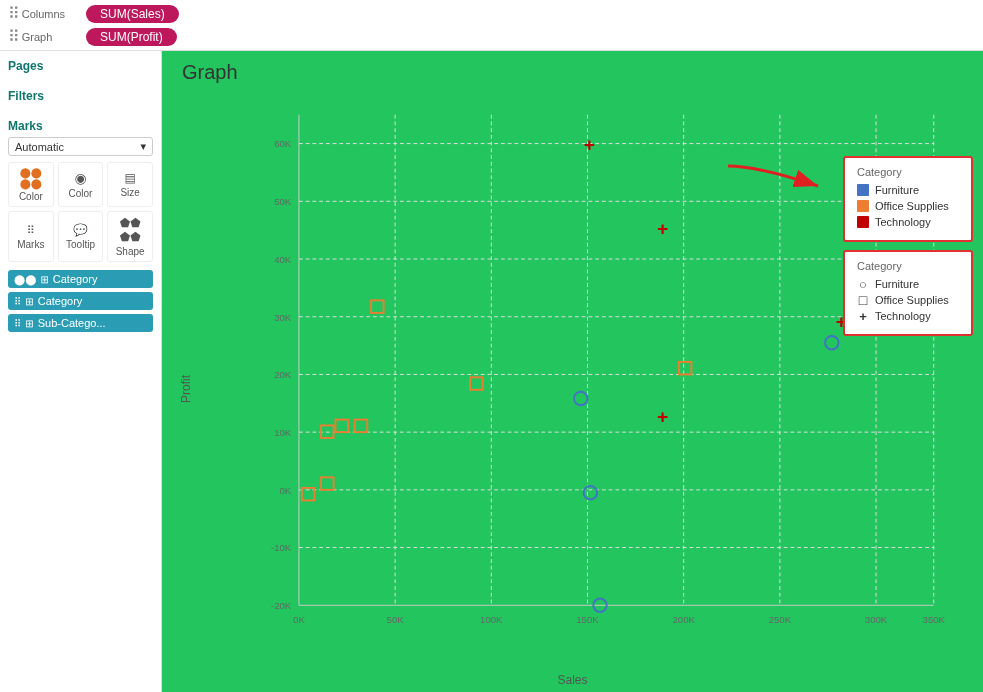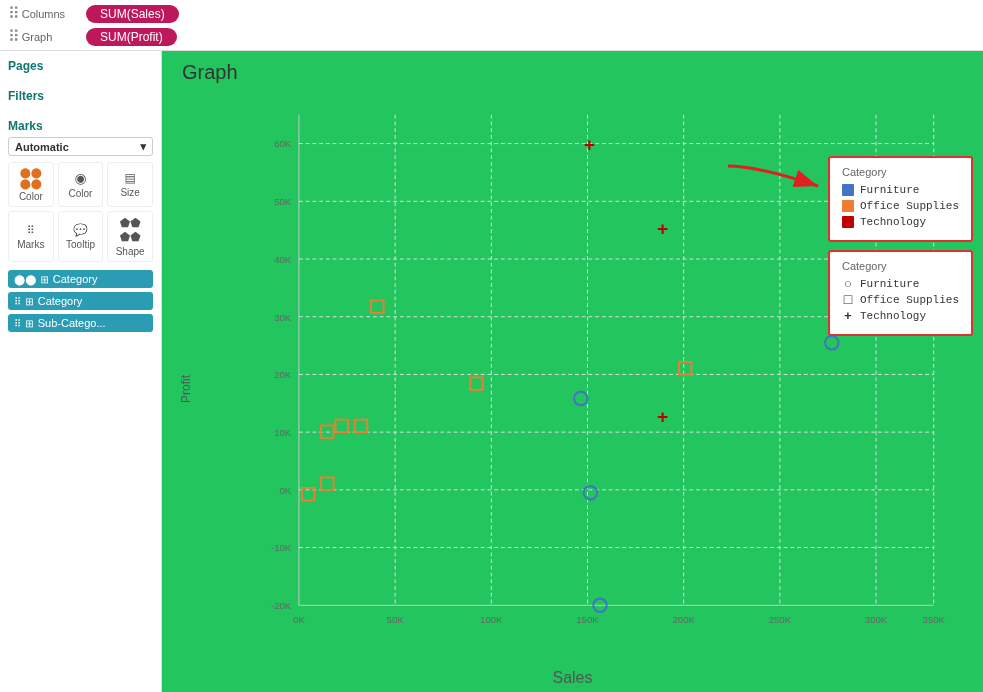--- a/index.html
+++ b/index.html
@@ -8,45 +8,45 @@
     .top-bar { background: #fff; border-bottom: 1px solid #ddd; padding: 4px 8px; display: flex; flex-direction: column; gap: 4px; }
     .pill-row { display: flex; align-items: center; gap: 8px; }
     .pill-label { color: #666; font-size: 11px; display: flex; align-items: center; gap: 4px; min-width: 70px; }
     .pill { background: #be185d; color: #fff; border-radius: 12px; padding: 2px 14px; font-size: 12px; }
 
     .main { display: flex; flex: 1; overflow: hidden; }
 
     .sidebar { width: 162px; background: #fff; border-right: 1px solid #ddd; padding: 8px; display: flex; flex-direction: column; gap: 12px; }
     .sidebar-section-title { font-size: 12px; color: #0f766e; font-weight: 600; margin-bottom: 4px; }
     .marks-section {}
-    .marks-dropdown { display: flex; align-items: center; border: 1px solid #ccc; border-radius: 3px; padding: 2px 6px; font-size: 11px; cursor: pointer; background: #fff; width: 100%; justify-content: space-between; font-weight: bold; }
+    .marks-dropdown { display: flex; align-items: center; border: 1px solid #ccc; border-radius: 3px; padding: 2px 6px; font-size: 11px; cursor: pointer; background: #fff; width: 100%; justify-content: space-between; }
     .marks-grid { display: grid; grid-template-columns: repeat(3, 1fr); gap: 4px; margin-top: 6px; }
     .mark-btn { display: flex; flex-direction: column; align-items: center; justify-content: center; padding: 4px 2px; border: 1px solid #eee; border-radius: 3px; cursor: pointer; font-size: 10px; color: #555; background: #fff; gap: 2px; }
     .mark-icon { font-size: 14px; color: #555; }
 
     .mark-pills { display: flex; flex-direction: column; gap: 4px; margin-top: 8px; }
     .mark-pill { display: flex; align-items: center; gap: 4px; background: #2a9db5; color: #fff; border-radius: 3px; padding: 3px 6px; font-size: 11px; cursor: pointer; }
     .mark-pill .pill-icon { font-size: 10px; }
     .mark-pill .pill-text { flex: 1; font-size: 11px; overflow: hidden; text-overflow: ellipsis; white-space: nowrap; }
 
     .chart-area { flex: 1; background: #22c55e; position: relative; display: flex; flex-direction: column; }
     .chart-title { font-size: 20px; font-weight: 400; color: #333; padding: 10px 20px 0 20px; }
 
     .chart-container { flex: 1; position: relative; padding: 10px 30px 40px 60px; }
 
     svg.scatter { width: 100%; height: 100%; }
 
     .axis-label-y { position: absolute; left: 10px; top: 50%; transform: translateY(-50%) rotate(-90deg); font-size: 12px; color: #555; white-space: nowrap; }
-    .axis-label-x { position: absolute; bottom: 8px; left: 50%; transform: translateX(-50%); font-size: 16px; color: #555; }
+    .axis-label-x { position: absolute; bottom: 8px; left: 50%; transform: translateX(-50%); font-size: 12px; color: #555; }
 
     
     .legend-container { position: absolute; top: 72px; right: 10px; display: flex; flex-direction: column; gap: 8px; }
     .legend-box { border: 2px solid #e03030; border-radius: 3px; background: #fff; padding: 8px 12px; min-width: 130px; }
     .legend-title { font-size: 11px; color: #666; margin-bottom: 6px; }
-    .legend-item { display: flex; align-items: flex-end; gap: 6px; margin-bottom: 4px; font-size: 11px; color: #333; font-family: Liberation Mono, monospace; }
+    .legend-item { display: flex; align-items: flex-end; gap: 6px; margin-bottom: 4px; font-size: 11px; color: #333; }
     .legend-color { width: 12px; height: 12px; border-radius: 1px; }
     .legend-shape { width: 12px; height: 12px; display: flex; align-items: center; justify-content: center; font-size: 13px; font-weight: bold; }
 
     
     .arrow-overlay { position: absolute; top: 72px; right: 145px; pointer-events: none; }
 
     
     .grid-line { stroke: #e0e0e0; stroke-width: 1; stroke-dasharray: 4,3; }
     .axis-line { stroke: #ccc; stroke-width: 1; }
     .tick-text { font-size: 10px; fill: #666; }

